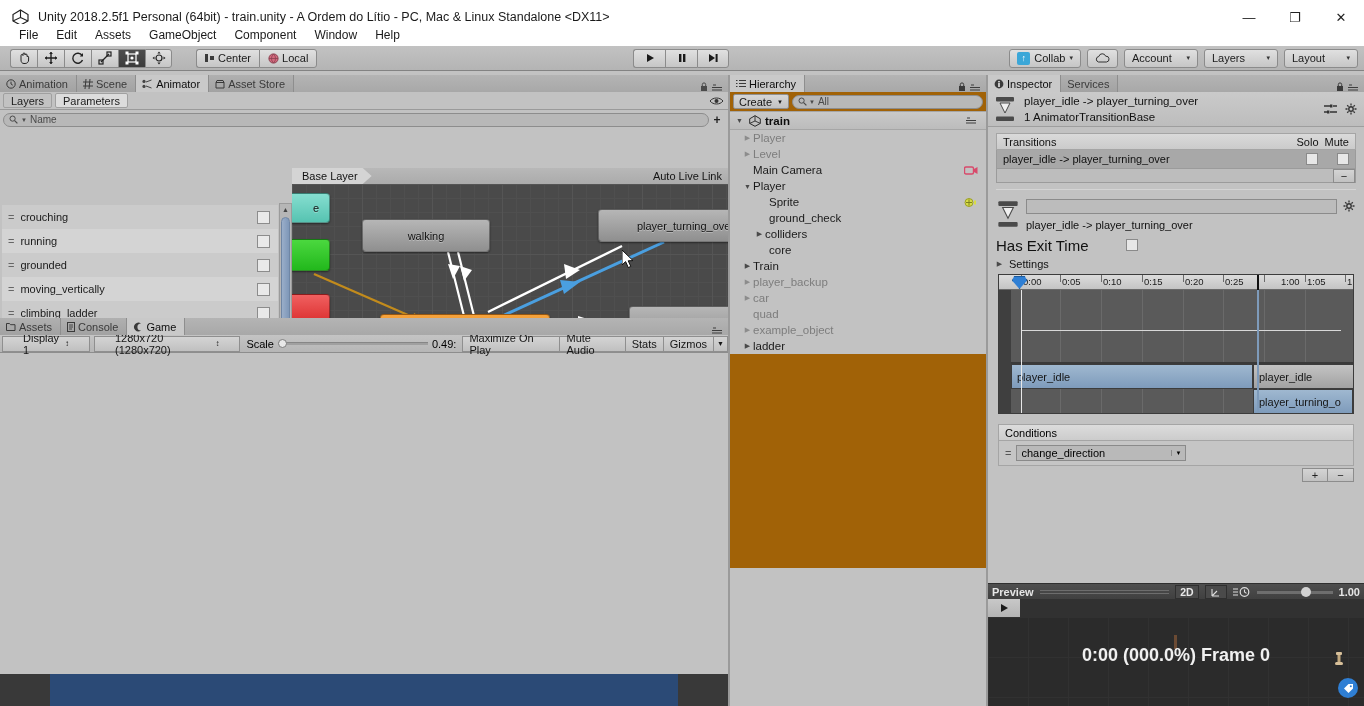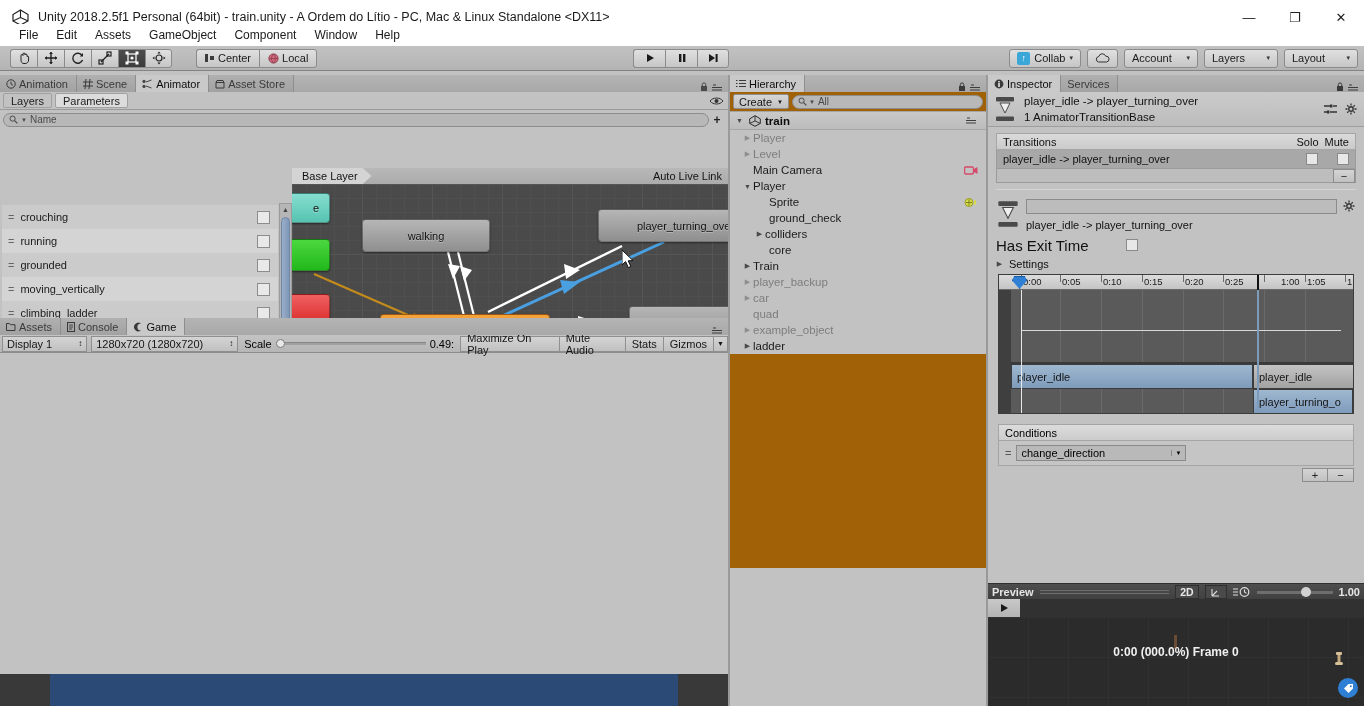--- a/index.html
+++ b/index.html
@@ -160,21 +160,21 @@
   }
 
   
   #game-panel { left:0; top:318px; width:728px; height:388px; background:#c2c2c2;}
   .game-tools {
     height:18px; background:linear-gradient(#c4c4c4,#b6b6b6);
     display:flex; align-items:center; border-bottom:1px solid #8d8d8d;
   }
   .gt-drop {
     height:16px; background:linear-gradient(#d4d4d4,#c0c0c0); border:1px solid #8f8f8f;
-    display:flex; align-items:center; padding:0 4px; font-size:11px; color:#151515; gap:6px;
+    display:flex; align-items:center; padding:0 20px; font-size:11px; color:#151515; gap:6px;
   }
   .gt-btn {
     height:16px; background:linear-gradient(#d4d4d4,#c0c0c0); border-left:1px solid #8f8f8f;
     border-top:1px solid #8f8f8f; border-bottom:1px solid #8f8f8f;
     display:flex; align-items:center; padding:0 6px; font-size:11px; color:#151515;
   }
   .gt-btn.last { border-right:1px solid #8f8f8f; }
   .scale-wrap { display:flex; align-items:center; gap:4px; padding:0 6px; font-size:11px; }
   .scale-track { width:150px; height:3px; background:#a0a0a0; border-top:1px solid #868686; position:relative;}
   .scale-knob { position:absolute; left:0; top:-4px; width:9px; height:9px; border-radius:50%;
@@ -279,21 +279,21 @@
   .pv-btn { height:14px; padding:0 4px; background:#4a4a4a; border:1px solid #2f2f2f; color:#e8e8e8;
     display:flex; align-items:center; font-size:10.5px; font-weight:bold;}
   .pv-slider { width:76px; height:3px; background:#6e6e6e; position:relative; }
   .pv-knob { position:absolute; left:44px; top:-4px; width:10px; height:10px; border-radius:50%; background:#d2d2d2; }
   .play-strip { position:absolute; left:0; bottom:89px; width:376px; height:18px; background:#313131; display:flex; }
   .play-sq { width:32px; height:18px; background:linear-gradient(#c8c8c8,#b4b4b4); display:flex; align-items:center; justify-content:center; }
   .preview-area { position:absolute; left:0; bottom:0; width:376px; height:89px; background:#2b2b2b;
      background-image:linear-gradient(#313131 1px,transparent 1px),linear-gradient(90deg,#313131 1px,transparent 1px);
      background-size:40px 40px; }
   .preview-text { position:absolute; left:0; right:0; top:28px; text-align:center;
-    color:#f0f0f0; font-size:12px; font-weight:bold; }
+    color:#f0f0f0; font-size:18px; font-weight:bold; }
 
   .vsep { position:absolute; top:75px; bottom:0; width:2px; background:#9a9a9a; }
   svg { display:block; }
 </style>
 </head>
 <body>
 
 <div class="app">
 
   <div class="titlebar">

